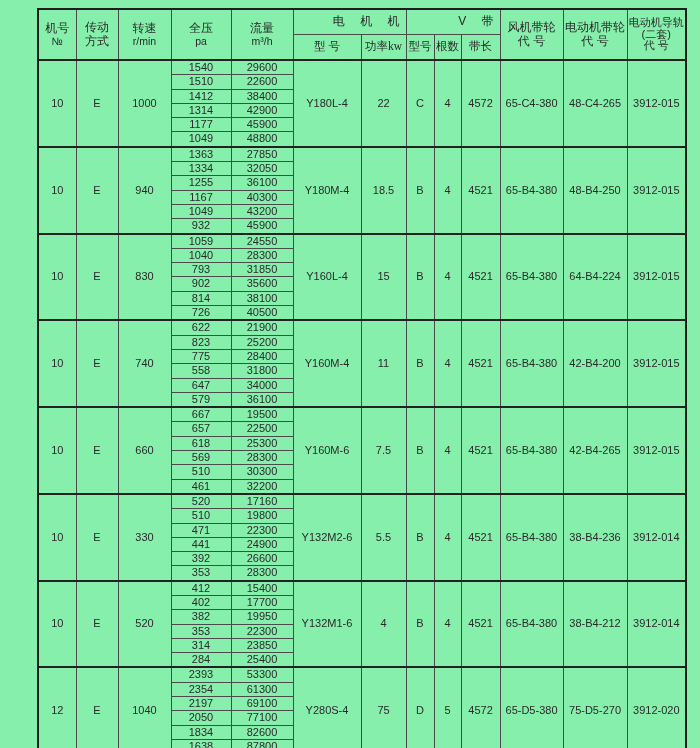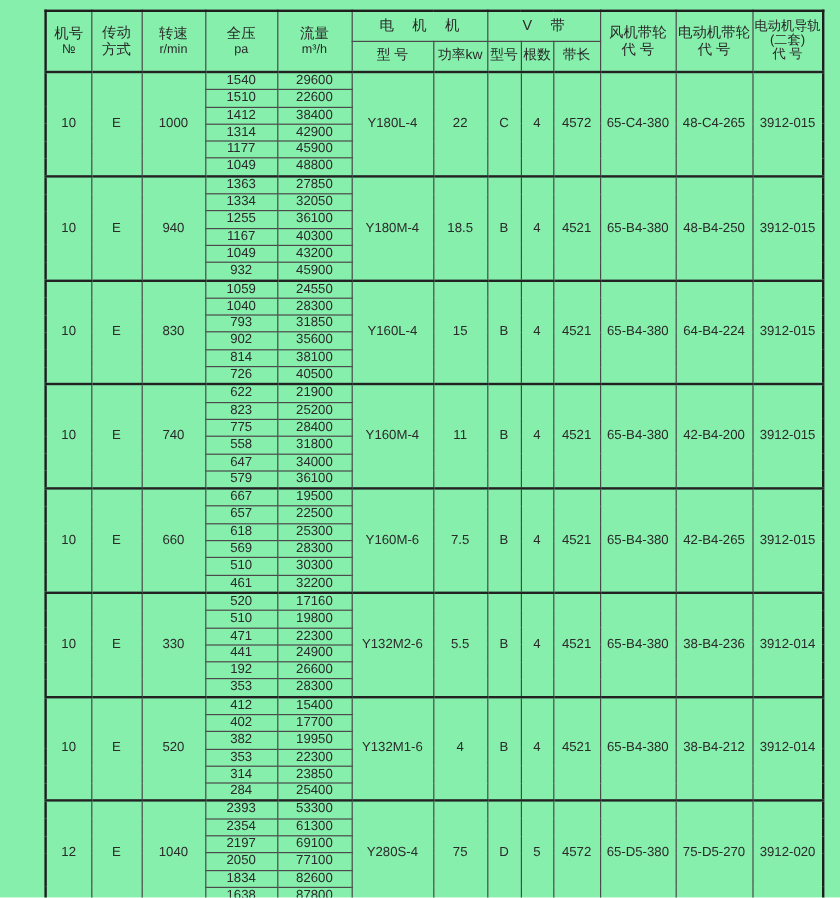--- a/index.html
+++ b/index.html
@@ -41,23 +41,25 @@
     font-size: 12px;
     line-height: 1.15;
     height: 24px;
   }
   thead th .sub {
     font-size: 10.5px;
   }
   thead th.grp {
     letter-spacing: 6px;
     text-indent: 6px;
+    text-align: right;
   }
   thead tr.h2 th {
     font-size: 11.5px;
+    font-family: Liberation Serif, serif;
   }
   thead th.h3line {
     font-size: 11px;
     line-height: 1.05;
   }
   tbody td {
     font-size: 11px;
     height: 13.3px;
     line-height: 13.3px;
   }
@@ -331,21 +333,21 @@
         </tr>
         <tr>
           <td>471</td>
           <td>22300</td>
         </tr>
         <tr>
           <td>441</td>
           <td>24900</td>
         </tr>
         <tr>
-          <td>192</td>
+          <td>392</td>
           <td>26600</td>
         </tr>
         <tr>
           <td>353</td>
           <td>28300</td>
         </tr>
         <tr class="group-start">
           <td rowspan="6">10</td>
           <td rowspan="6">E</td>
           <td rowspan="6">520</td>

